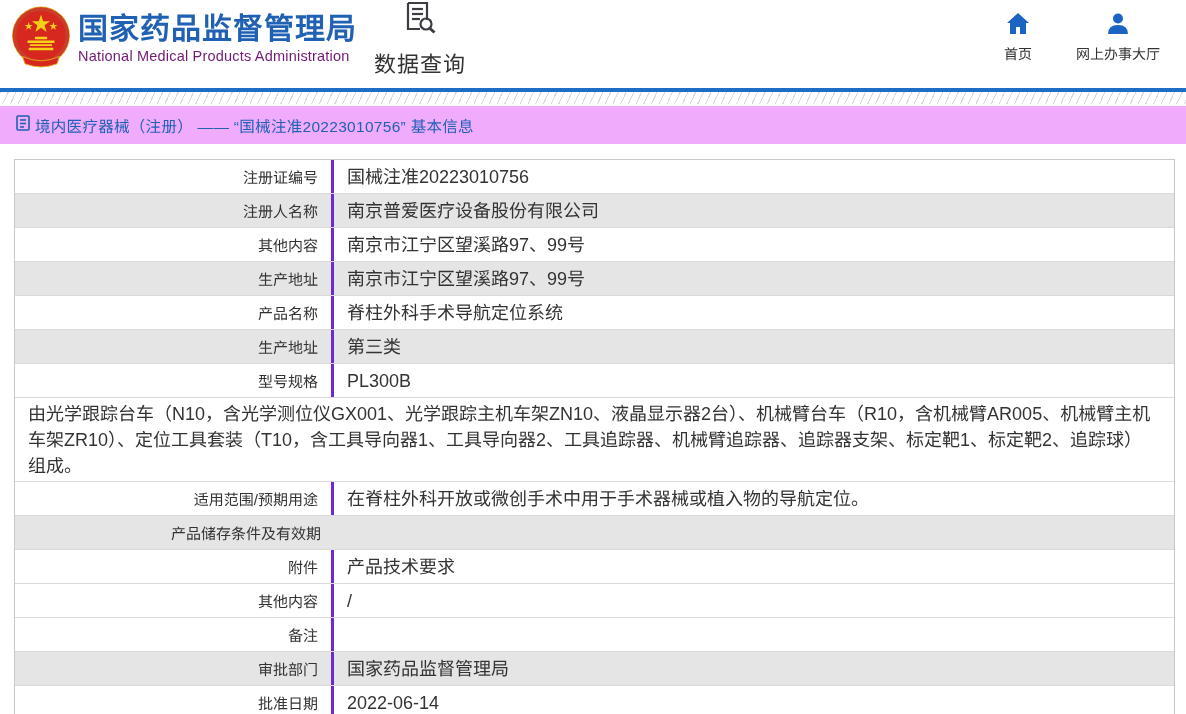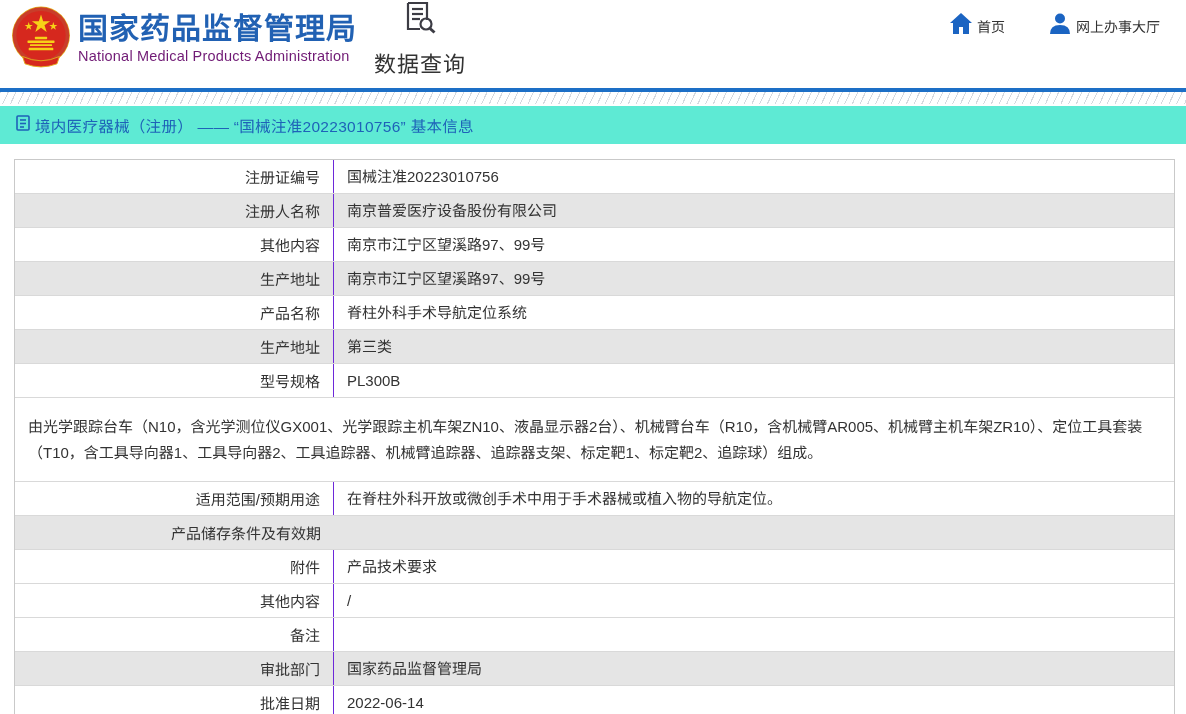--- a/index.html
+++ b/index.html
@@ -8,45 +8,45 @@
 
   
   .header { position:relative; width:100%; height:88px; background:#fff; }
   .emblem { position:absolute; left:10px; top:6px; width:62px; height:64px; }
   .brand { position:absolute; left:78px; top:12px; }
   .brand-title { font-size:30px; font-weight:bold; color:#2161b3; letter-spacing:1px; line-height:34px; }
   .brand-sub { font-size:14.5px; color:#701a75; margin-top:2px; letter-spacing:.2px; }
   .section { position:absolute; left:374px; top:0; height:76px; display:flex; align-items:center; gap:8px;flex-direction:column; }
   .section-label { font-size:22px; color:#333; letter-spacing:1px; }
   .nav { position:absolute; right:26px; top:13px; display:flex; gap:44px; }
-  .nav-item { display:flex; flex-direction:row; align-items:center; gap:5px; cursor:pointer; }
+  .nav-item { display:flex; flex-direction:column; align-items:center; gap:5px; cursor:pointer; }
   .nav-item .txt { font-size:14px; color:#333; white-space:nowrap; }
 
   
   .blue-line { width:100%; height:4px; background:#1d6fc6; }
   .stripes { width:100%; height:12px; background:
     repeating-linear-gradient(115deg,#d5d9df 0px,#d5d9df 1px,transparent 1px,transparent 7px); }
   .gap-sm { height:2px; background:#fff; }
 
   
-  .crumb-band { width:100%; height:38px; background:#5eead4; display:flex; align-items:center; padding-left:16px; }
+  .crumb-band { width:100%; height:38px; background:#f0abfc; display:flex; align-items:center; padding-left:16px; }
   .crumb { display:flex; align-items:center; gap:5px; }
   .crumb-text { font-size:15.5px; color:#1e62b8; letter-spacing:.3px; }
 
   
   .tablewrap { margin:15px 11px 0 14px; width:1161px;
     border:1px solid #c9c9c9; border-bottom:none; }
   .row { display:flex; width:100%; height:34px; border-bottom:1px solid #d9d9d9; background:#fff; }
   .row.shaded { background:#e5e5e5; }
   .row.tall { height:84px; }
   .cell-label { width:319px; flex:0 0 319px; display:flex; align-items:center; justify-content:flex-end;
-    padding-right:13px; border-right:1px solid #6d28d9; font-size:15px; color:#333; text-align:right; }
+    padding-right:13px; border-right:3px solid #6d28d9; font-size:15px; color:#333; text-align:right; }
   .row.no-divider .cell-label { border-right:none; }
   .cell-value { flex:1; display:flex; align-items:center; padding:4px 14px 4px 13px;
-    font-size:15px; color:#333; line-height:26px; }
+    font-size:18px; color:#333; line-height:26px; }
   .row.tall .cell-label, .row.tall .cell-value { align-items:center; }
 </style>
 </head>
 <body>
 
 <div class="header">
 
   <span class="emblem">
     <svg viewBox="0 0 100 104" width="62" height="64">
       <circle cx="50" cy="48" r="47" fill="#e3a918"></circle>

